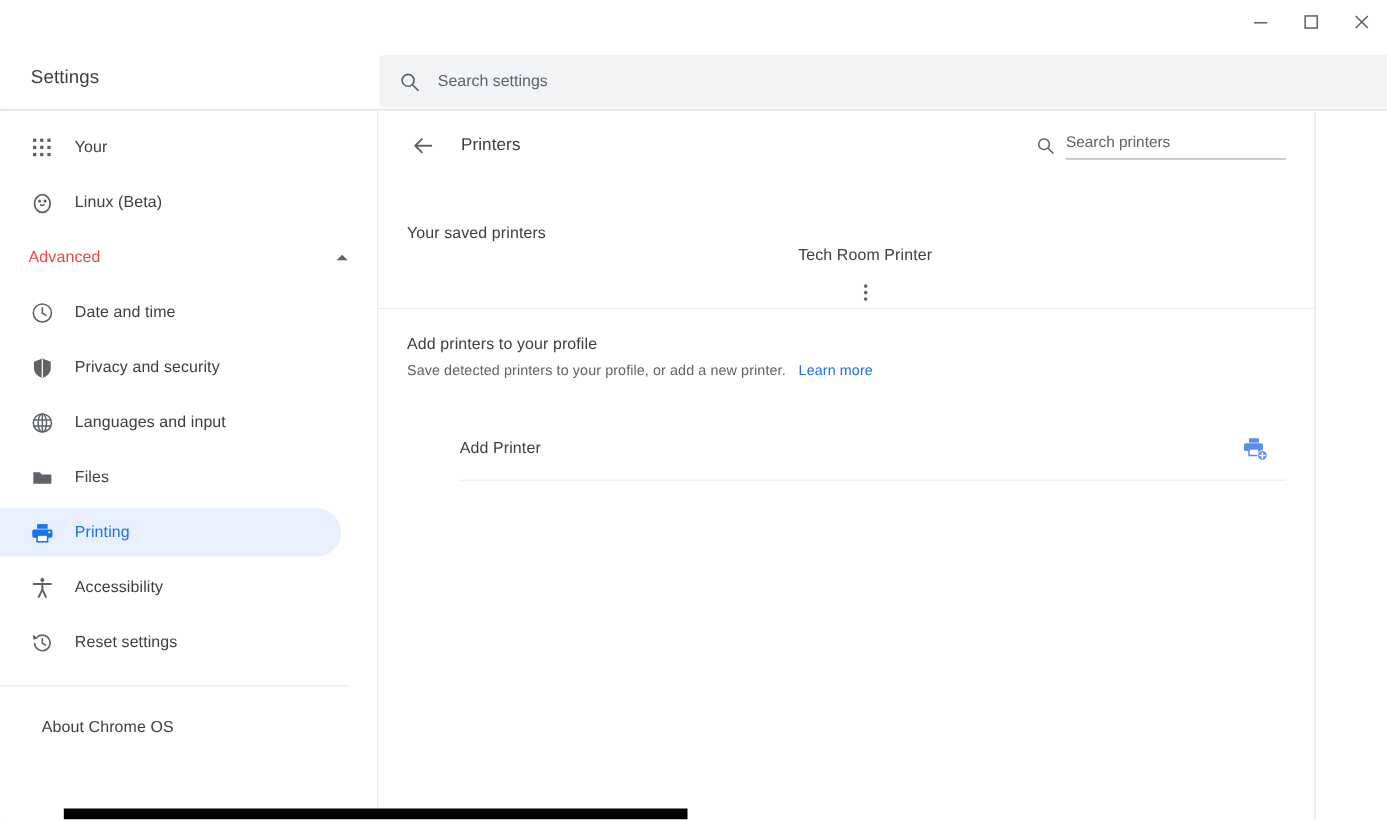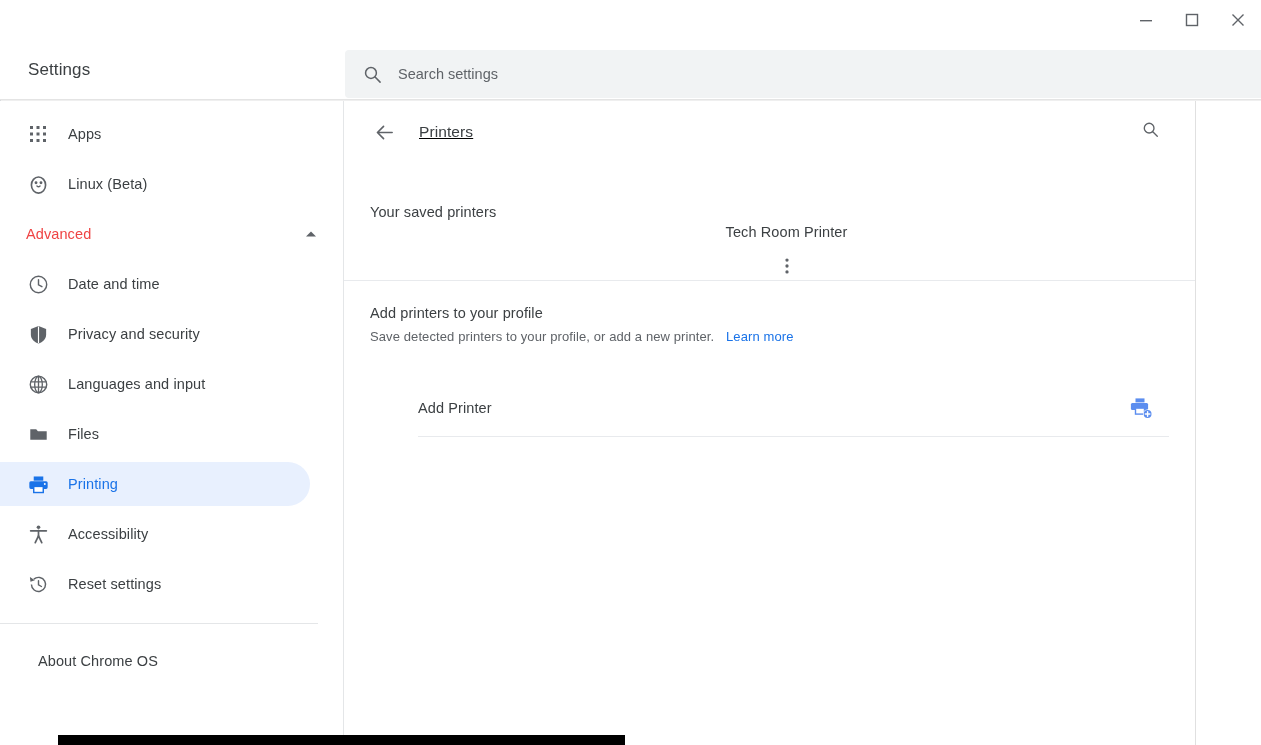--- a/index.html
+++ b/index.html
@@ -126,21 +126,20 @@
     width: 852px; height: 644px;
     background: #ffffff;
     border-right: 1px solid #e0e0e0;
     overflow: hidden;
   }
   .main-head {
     height: 62px;
     display: flex; align-items: center;
     padding-left: 26px;
     position: relative;
-    text-decoration: underline;
   }
   .back-btn {
     width: 28px; height: 28px;
     display: flex; align-items: center; justify-content: center;
     cursor: pointer; margin-right: 21px;
   }
   .page-title { font-size: 15.5px; color: #3c4043; letter-spacing: .1px; }
 
   .printer-search {
     position: absolute; right: 26px; top: 20px;
@@ -266,21 +265,21 @@
                 <rect x="15" y="2" width="3" height="3"></rect>
               <rect x="2" y="8.5" width="3" height="3"></rect>
                 <rect x="8.5" y="8.5" width="3" height="3"></rect>
                 <rect x="15" y="8.5" width="3" height="3"></rect>
               <rect x="2" y="15" width="3" height="3"></rect>
                 <rect x="8.5" y="15" width="3" height="3"></rect>
                 <rect x="15" y="15" width="3" height="3"></rect>
             </g>
           </svg>
         </span>
-        <span class="lbl">Apps</span>
+        <span class="lbl">Your</span>
       </div>
 
       <div class="nav-item">
         <span class="ic">
           <svg width="23" height="23" viewBox="0 0 24 24">
             <ellipse cx="12" cy="12.6" rx="7.4" ry="8.4" fill="none" stroke="#5f6368" stroke-width="1.7"></ellipse>
             <circle cx="9.4" cy="10.2" r="1.5" fill="#5f6368"></circle>
             <circle cx="14.6" cy="10.2" r="1.5" fill="#5f6368"></circle>
             <path d="M10.4 13.6 Q12 15.2 13.6 13.6" stroke="#5f6368" stroke-width="1.5" fill="none" stroke-linecap="round"></path>
           </svg>
@@ -391,20 +390,23 @@
         </div>
         <div class="page-title">Printers</div>
 
         <div class="printer-search">
           <span class="ps-icon">
             <svg width="17" height="17" viewBox="0 0 20 20">
               <circle cx="8.4" cy="8.4" r="5.7" fill="none" stroke="#5f6368" stroke-width="1.6"></circle>
               <path d="M12.7 12.7 L18 18" stroke="#5f6368" stroke-width="1.6" stroke-linecap="round"></path>
             </svg>
           </span>
+          <div class="ps-field">
+            <span class="ps-ph">Search printers</span>
+          </div>
         </div>
       </div>
 
       <div class="sect-label">Your saved printers</div>
 
       <div class="printer-row">
         <span class="printer-name">Tech Room Printer</span>
         <span class="kebab">
           <svg width="18" height="18" viewBox="0 0 18 18">
             <circle cx="9" cy="3.1" r="1.65" fill="#5f6368"></circle>

